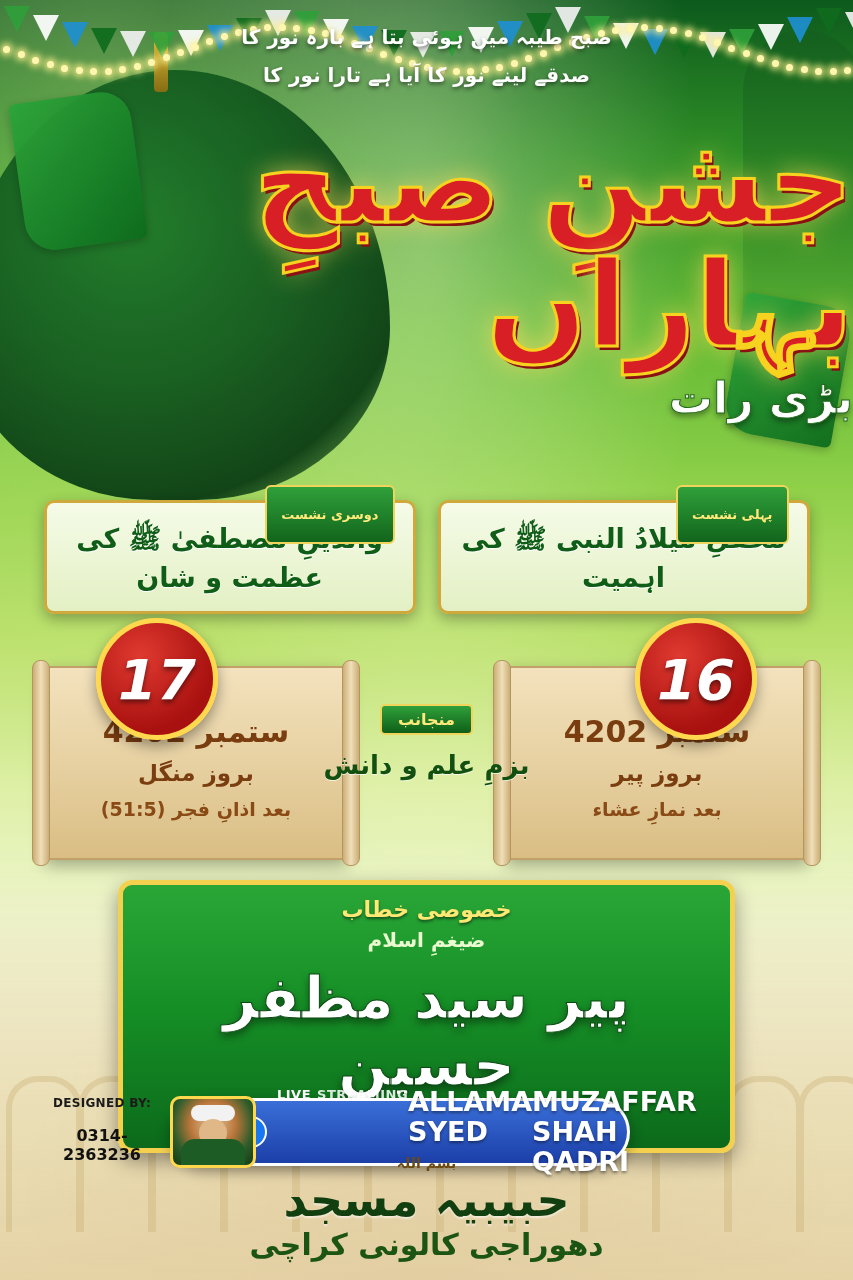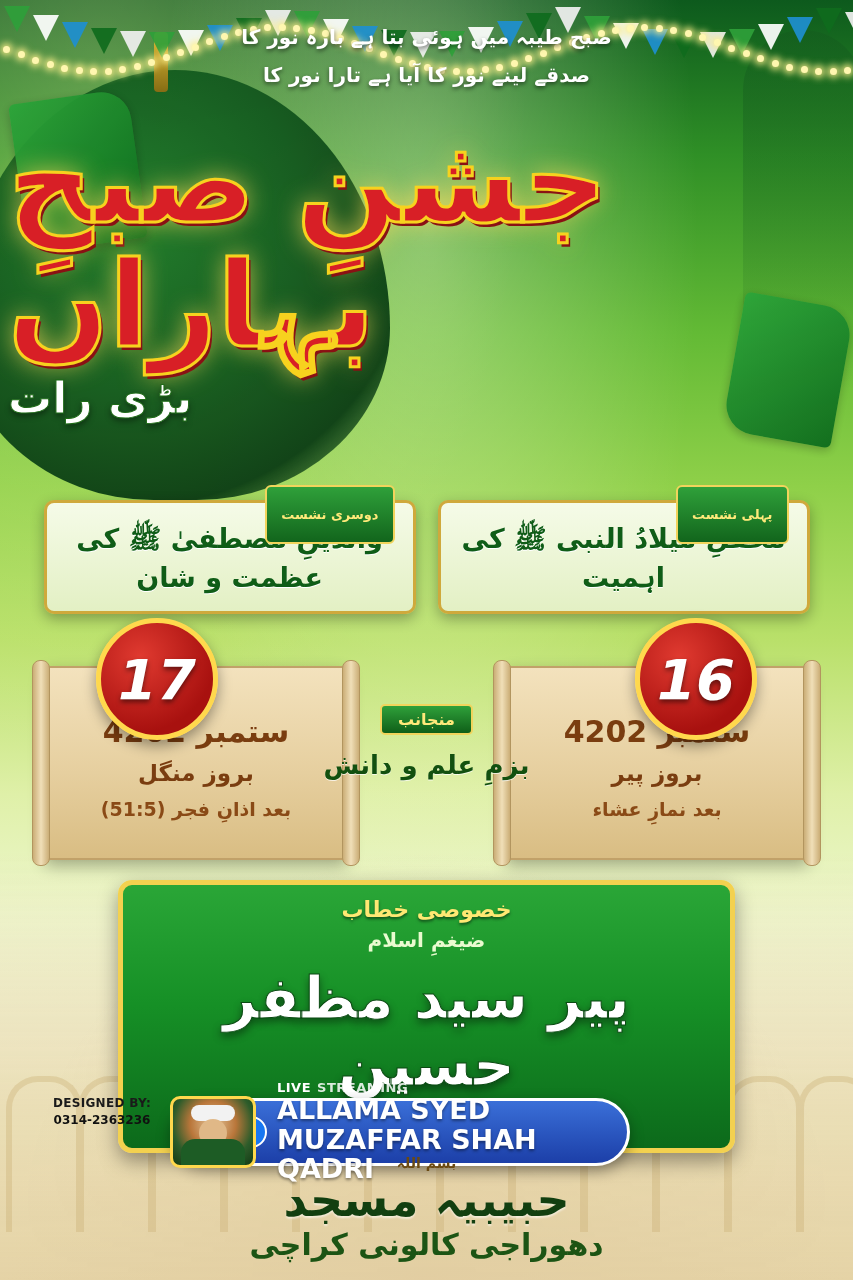--- a/index.html
+++ b/index.html
@@ -62,21 +62,21 @@
 
   .top-couplet{
     position:absolute;top:18px;left:0;right:0;text-align:center;
     color:#ffffff;font-size:20px;line-height:1.9;font-weight:bold;
     text-shadow:0 2px 4px rgba(0,0,0,.55);
   }
   .top-couplet div{display:block;}
 
   
   .title-wrap{
-    position:absolute;top:120px;left:8px;right:0;text-align:left;
+    position:absolute;top:120px;left:8px;right:0;text-align:right;
   }
   .title-main{
     font-size:118px;line-height:1.05;font-weight:bold;
     color:#d81f26;
     -webkit-text-stroke:3px #f7d21e;
     text-shadow:
       0 0 2px #ffe96a,
       3px 4px 0 #8a1014,
       0 0 26px rgba(255,220,90,.8);
     letter-spacing:-6px;
@@ -234,21 +234,21 @@
     position:absolute;left:44px;top:1096px;width:116px;text-align:center;
   }
   .designer .lbl{font-size:12px;font-weight:bold;color:#1a1a1a;letter-spacing:.3px;}
   .designer .card{
     margin-top:3px;background:linear-gradient(180deg,#1d49b5,#0f2f86);
     border-radius:6px;padding:5px 4px 6px;color:#fff;
   }
   .designer .brand{font-size:17px;font-style:italic;font-weight:bold;color:#ffffff;}
   .designer .brand-ur{font-size:11px;color:#ffe873;}
   .designer .phone{
-    margin-top:3px;font-size:12px;font-weight:bold;color:#111;
+    margin-top:16px;font-size:16px;font-weight:bold;color:#111;
   }
 
   
   .footer{
     position:absolute;left:0;right:0;bottom:18px;text-align:center;
   }
   .footer .crest{
     font-size:14px;font-weight:bold;color:#6b4a12;margin-bottom:2px;
   }
   .footer .mosque{
@@ -428,21 +428,21 @@
     <div class="suffix urdu">شاہ قادری</div>
   </div>
 
   <div class="designer">
     <div class="lbl">DESIGNED BY:</div>
     <div class="phone">0314-2363236</div>
   </div>
 
   <div class="livebar">
     <div class="fb-icon">f</div>
-    <div style="display:flex;flex-direction:column;align-items:flex-start;">
+    <div style="display:flex;flex-direction:row;align-items:flex-start;">
       <div style="display:flex;gap:6px;align-items:baseline;">
         <span class="live-tag">LIVE</span>
         <span class="live-tag" style="opacity:.85">STREAMING</span>
       </div>
       <div class="live-name">ALLAMA SYED</div>
       <div class="live-name">MUZAFFAR SHAH QADRI</div>
     </div>
   </div>
   <div class="speaker-photo">
     <div class="turban"></div>

